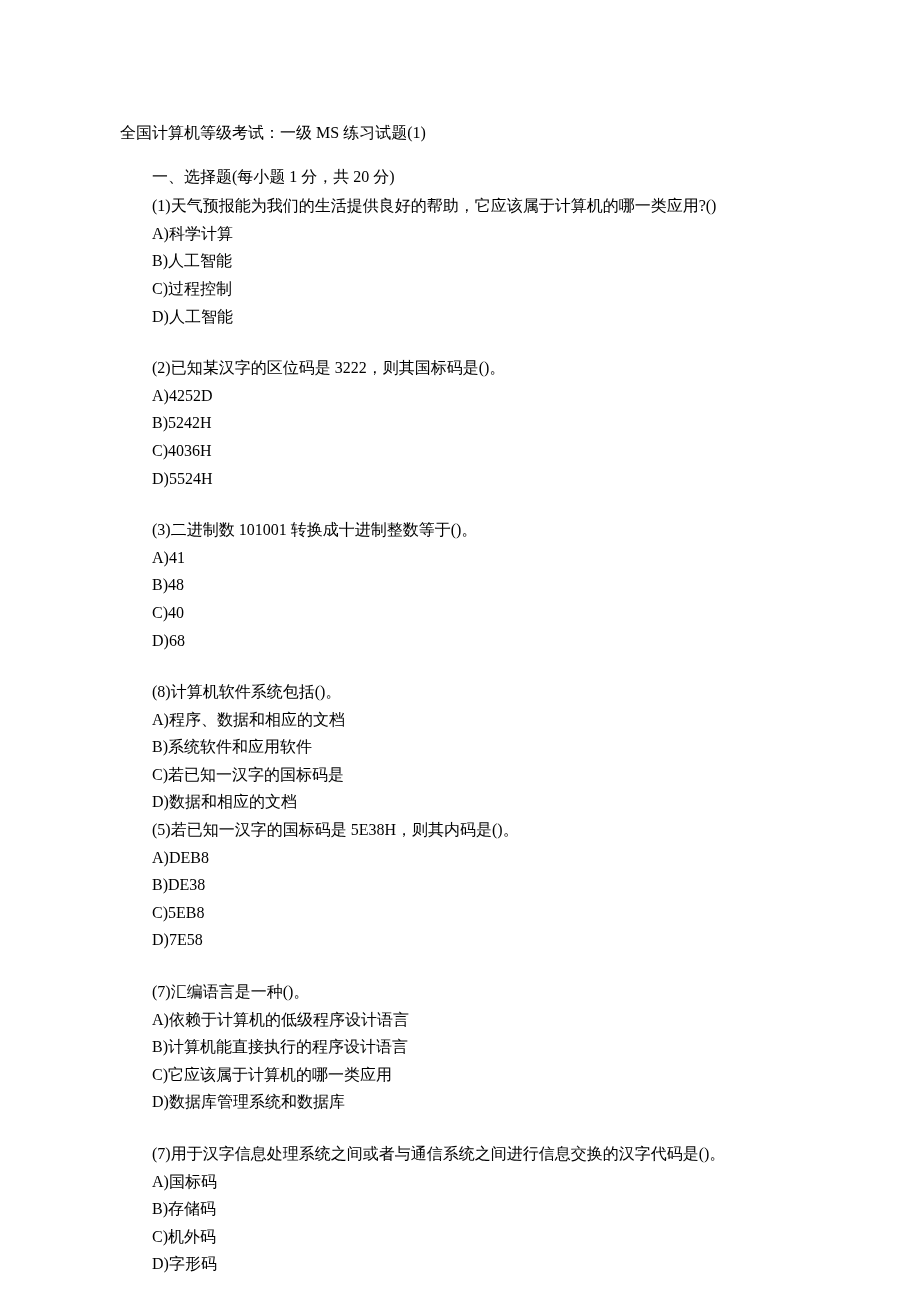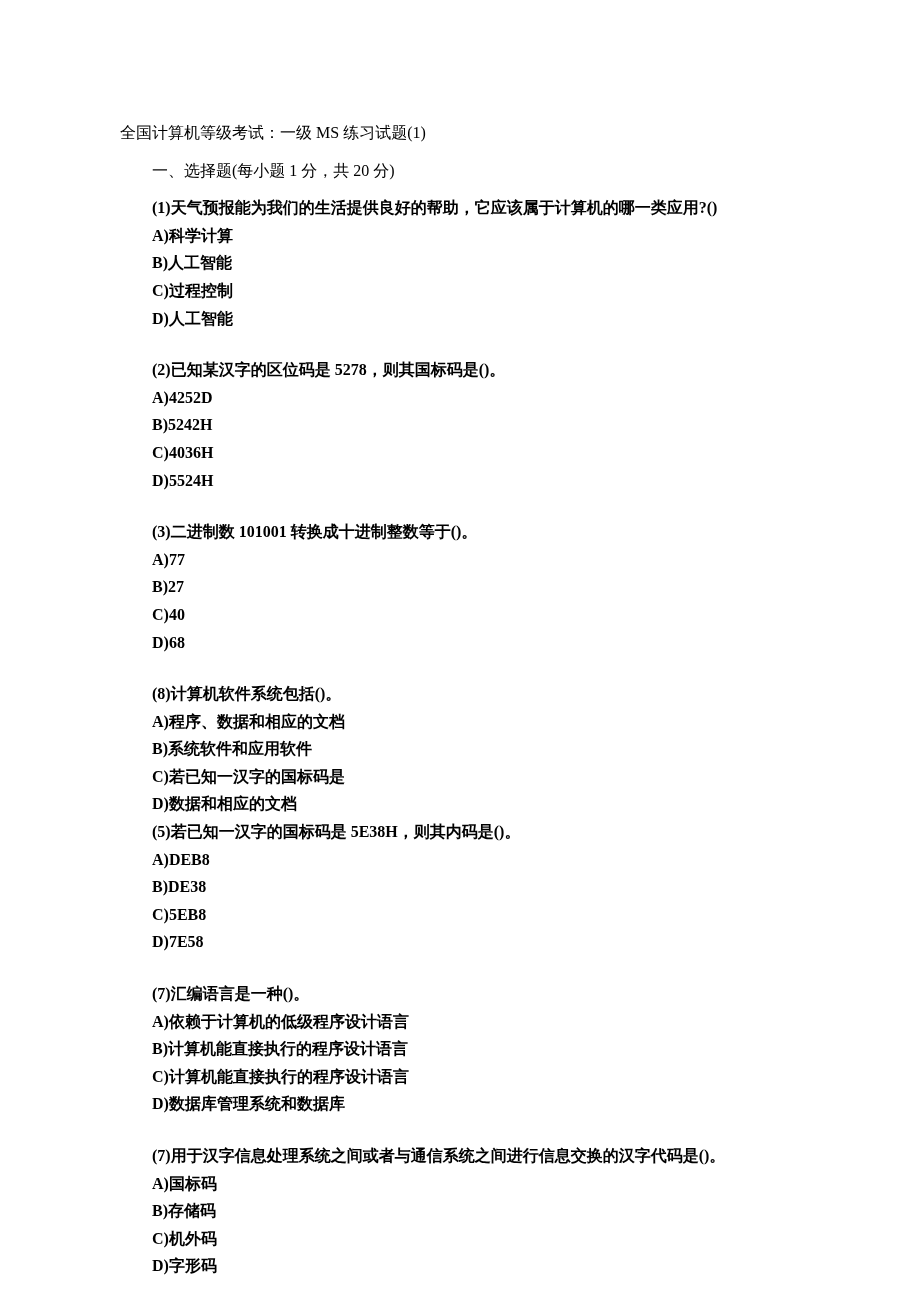--- a/index.html
+++ b/index.html
@@ -7,80 +7,79 @@
       font-size: 16px;
       line-height: 1.6;
       color: #000;
       background: #fff;
       margin: 0;
       padding: 120px 120px 40px 120px;
       width: 920px;
       box-sizing: border-box;
     }
     .title {
-      margin-bottom: 12px;
+      margin-bottom: 18px;
     }
     .section-header {
       text-indent: 2em;
-      margin-bottom: 12px;
+      margin-bottom: 4px;
       font-family: Liberation Serif, serif;
     }
     .line {
       text-indent: 2em;
       margin-bottom: 2px;
-      font-weight: bold;
     }
     .spacer {
       height: 24px;
     }
   </style>
 </head>
 <body>
 
 <div class="title">全国计算机等级考试：一级 MS 练习试题(1)</div>
 <div class="section-header">一、选择题(每小题 1 分，共 20 分)</div>
 
 <div class="line">(1)天气预报能为我们的生活提供良好的帮助，它应该属于计算机的哪一类应用?()</div>
 <div class="line">A)科学计算</div>
 <div class="line">B)人工智能</div>
 <div class="line">C)过程控制</div>
 <div class="line">D)人工智能</div>
 <div class="spacer"></div>
 
-<div class="line">(2)已知某汉字的区位码是 5278，则其国标码是()。</div>
+<div class="line">(2)已知某汉字的区位码是 3222，则其国标码是()。</div>
 <div class="line">A)4252D</div>
 <div class="line">B)5242H</div>
 <div class="line">C)4036H</div>
 <div class="line">D)5524H</div>
 <div class="spacer"></div>
 
 <div class="line">(3)二进制数 101001 转换成十进制整数等于()。</div>
-<div class="line">A)77</div>
-<div class="line">B)27</div>
+<div class="line">A)41</div>
+<div class="line">B)48</div>
 <div class="line">C)40</div>
 <div class="line">D)68</div>
 <div class="spacer"></div>
 
 <div class="line">(8)计算机软件系统包括()。</div>
 <div class="line">A)程序、数据和相应的文档</div>
 <div class="line">B)系统软件和应用软件</div>
 <div class="line">C)若已知一汉字的国标码是</div>
 <div class="line">D)数据和相应的文档</div>
 
 <div class="line">(5)若已知一汉字的国标码是 5E38H，则其内码是()。</div>
 <div class="line">A)DEB8</div>
 <div class="line">B)DE38</div>
 <div class="line">C)5EB8</div>
 <div class="line">D)7E58</div>
 <div class="spacer"></div>
 
 <div class="line">(7)汇编语言是一种()。</div>
 <div class="line">A)依赖于计算机的低级程序设计语言</div>
 <div class="line">B)计算机能直接执行的程序设计语言</div>
-<div class="line">C)计算机能直接执行的程序设计语言</div>
+<div class="line">C)它应该属于计算机的哪一类应用</div>
 <div class="line">D)数据库管理系统和数据库</div>
 <div class="spacer"></div>
 
 <div class="line">(7)用于汉字信息处理系统之间或者与通信系统之间进行信息交换的汉字代码是()。</div>
 <div class="line">A)国标码</div>
 <div class="line">B)存储码</div>
 <div class="line">C)机外码</div>
 <div class="line">D)字形码</div>
 <div class="spacer"></div>
 

